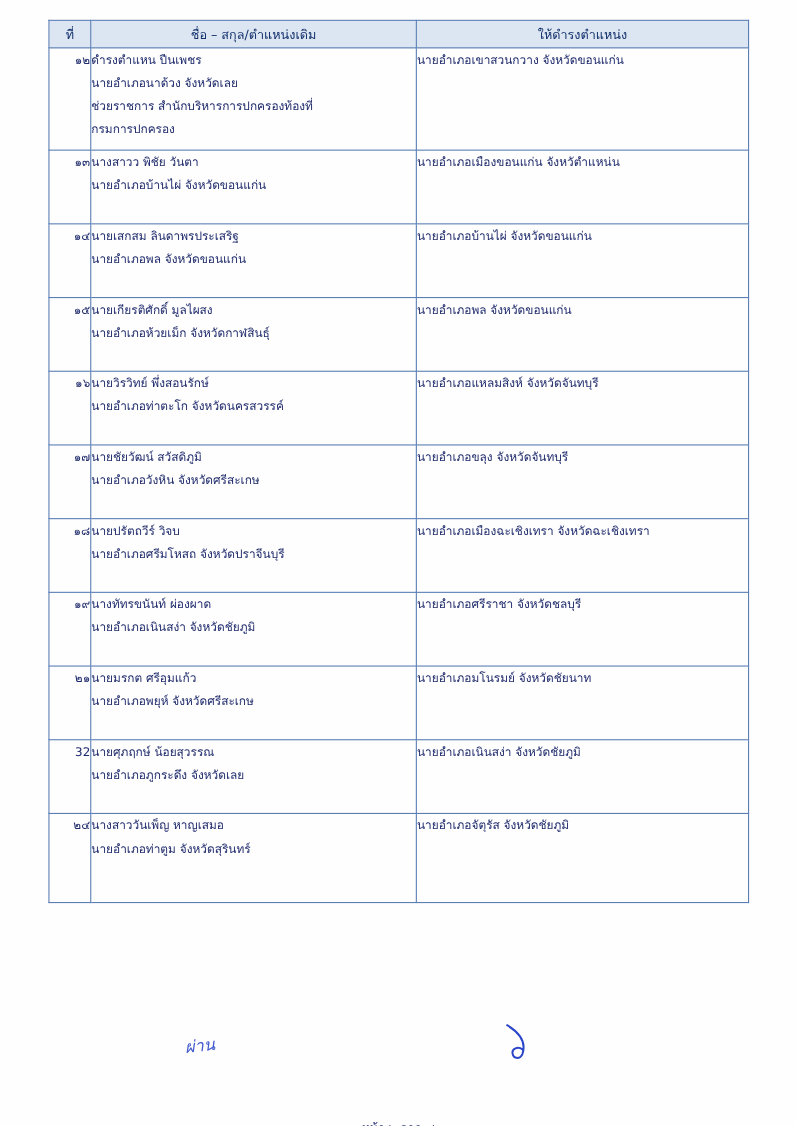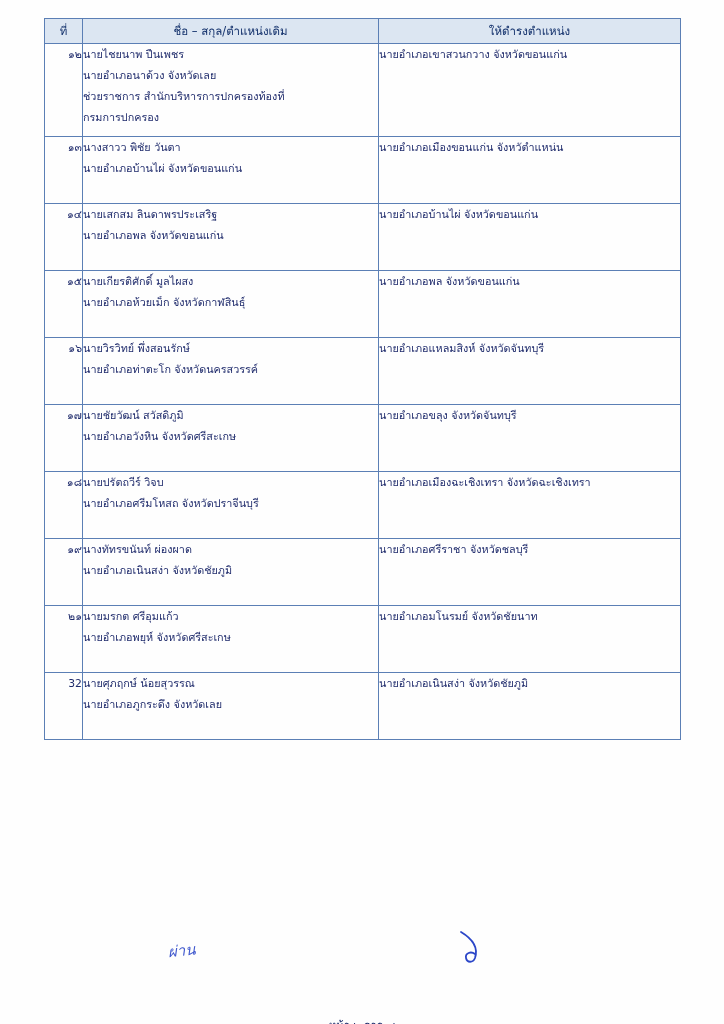--- a/index.html
+++ b/index.html
@@ -121,21 +121,21 @@
         <th>ที่</th>
         <th>ชื่อ – สกุล/ตำแหน่งเดิม</th>
         <th>ให้ดำรงตำแหน่ง</th>
       </tr>
     </thead>
     <tbody>
 
       <tr class="r1">
         <td class="no">๑๒</td>
         <td class="name">
-          <span class="ln">นายไชยนาพ ปืนเพชร</span>
+          <span class="ln">ดำรงตำแหน ปืนเพชร</span>
           <span class="ln">นายอำเภอนาด้วง จังหวัดเลย</span>
           <span class="ln">ช่วยราชการ สำนักบริหารการปกครองท้องที่</span>
           <span class="ln">กรมการปกครอง</span>
         </td>
         <td class="pos">
           <span class="ln">นายอำเภอเขาสวนกวาง จังหวัดขอนแก่น</span>
         </td>
       </tr>
 
       <tr>
@@ -232,20 +232,30 @@
         <td class="name">
           <span class="ln">นายศุภฤกษ์ น้อยสุวรรณ</span>
           <span class="ln">นายอำเภอภูกระดึง จังหวัดเลย</span>
         </td>
         <td class="pos">
           <span class="ln">นายอำเภอเนินสง่า จังหวัดชัยภูมิ</span>
         </td>
       </tr>
 
 
+      <tr class="last">
+        <td class="no">๒๔</td>
+        <td class="name">
+          <span class="ln">นางสาววันเพ็ญ หาญเสมอ</span>
+          <span class="ln">นายอำเภอท่าตูม จังหวัดสุรินทร์</span>
+        </td>
+        <td class="pos">
+          <span class="ln">นายอำเภอจัตุรัส จังหวัดชัยภูมิ</span>
+        </td>
+      </tr>
 
     </tbody>
   </table>
 
   <div class="sig-a">ผ่าน</div>
 
   <div class="sig-b">
     <svg width="40" height="36" viewBox="0 0 40 36">
       <path d="M6 2 C16 8, 24 16, 20 28 C18 33, 12 33, 11 28 C10 23, 16 21, 20 24" fill="none" stroke="#2b46c8" stroke-width="1.8" stroke-linecap="round"></path>
     </svg>

